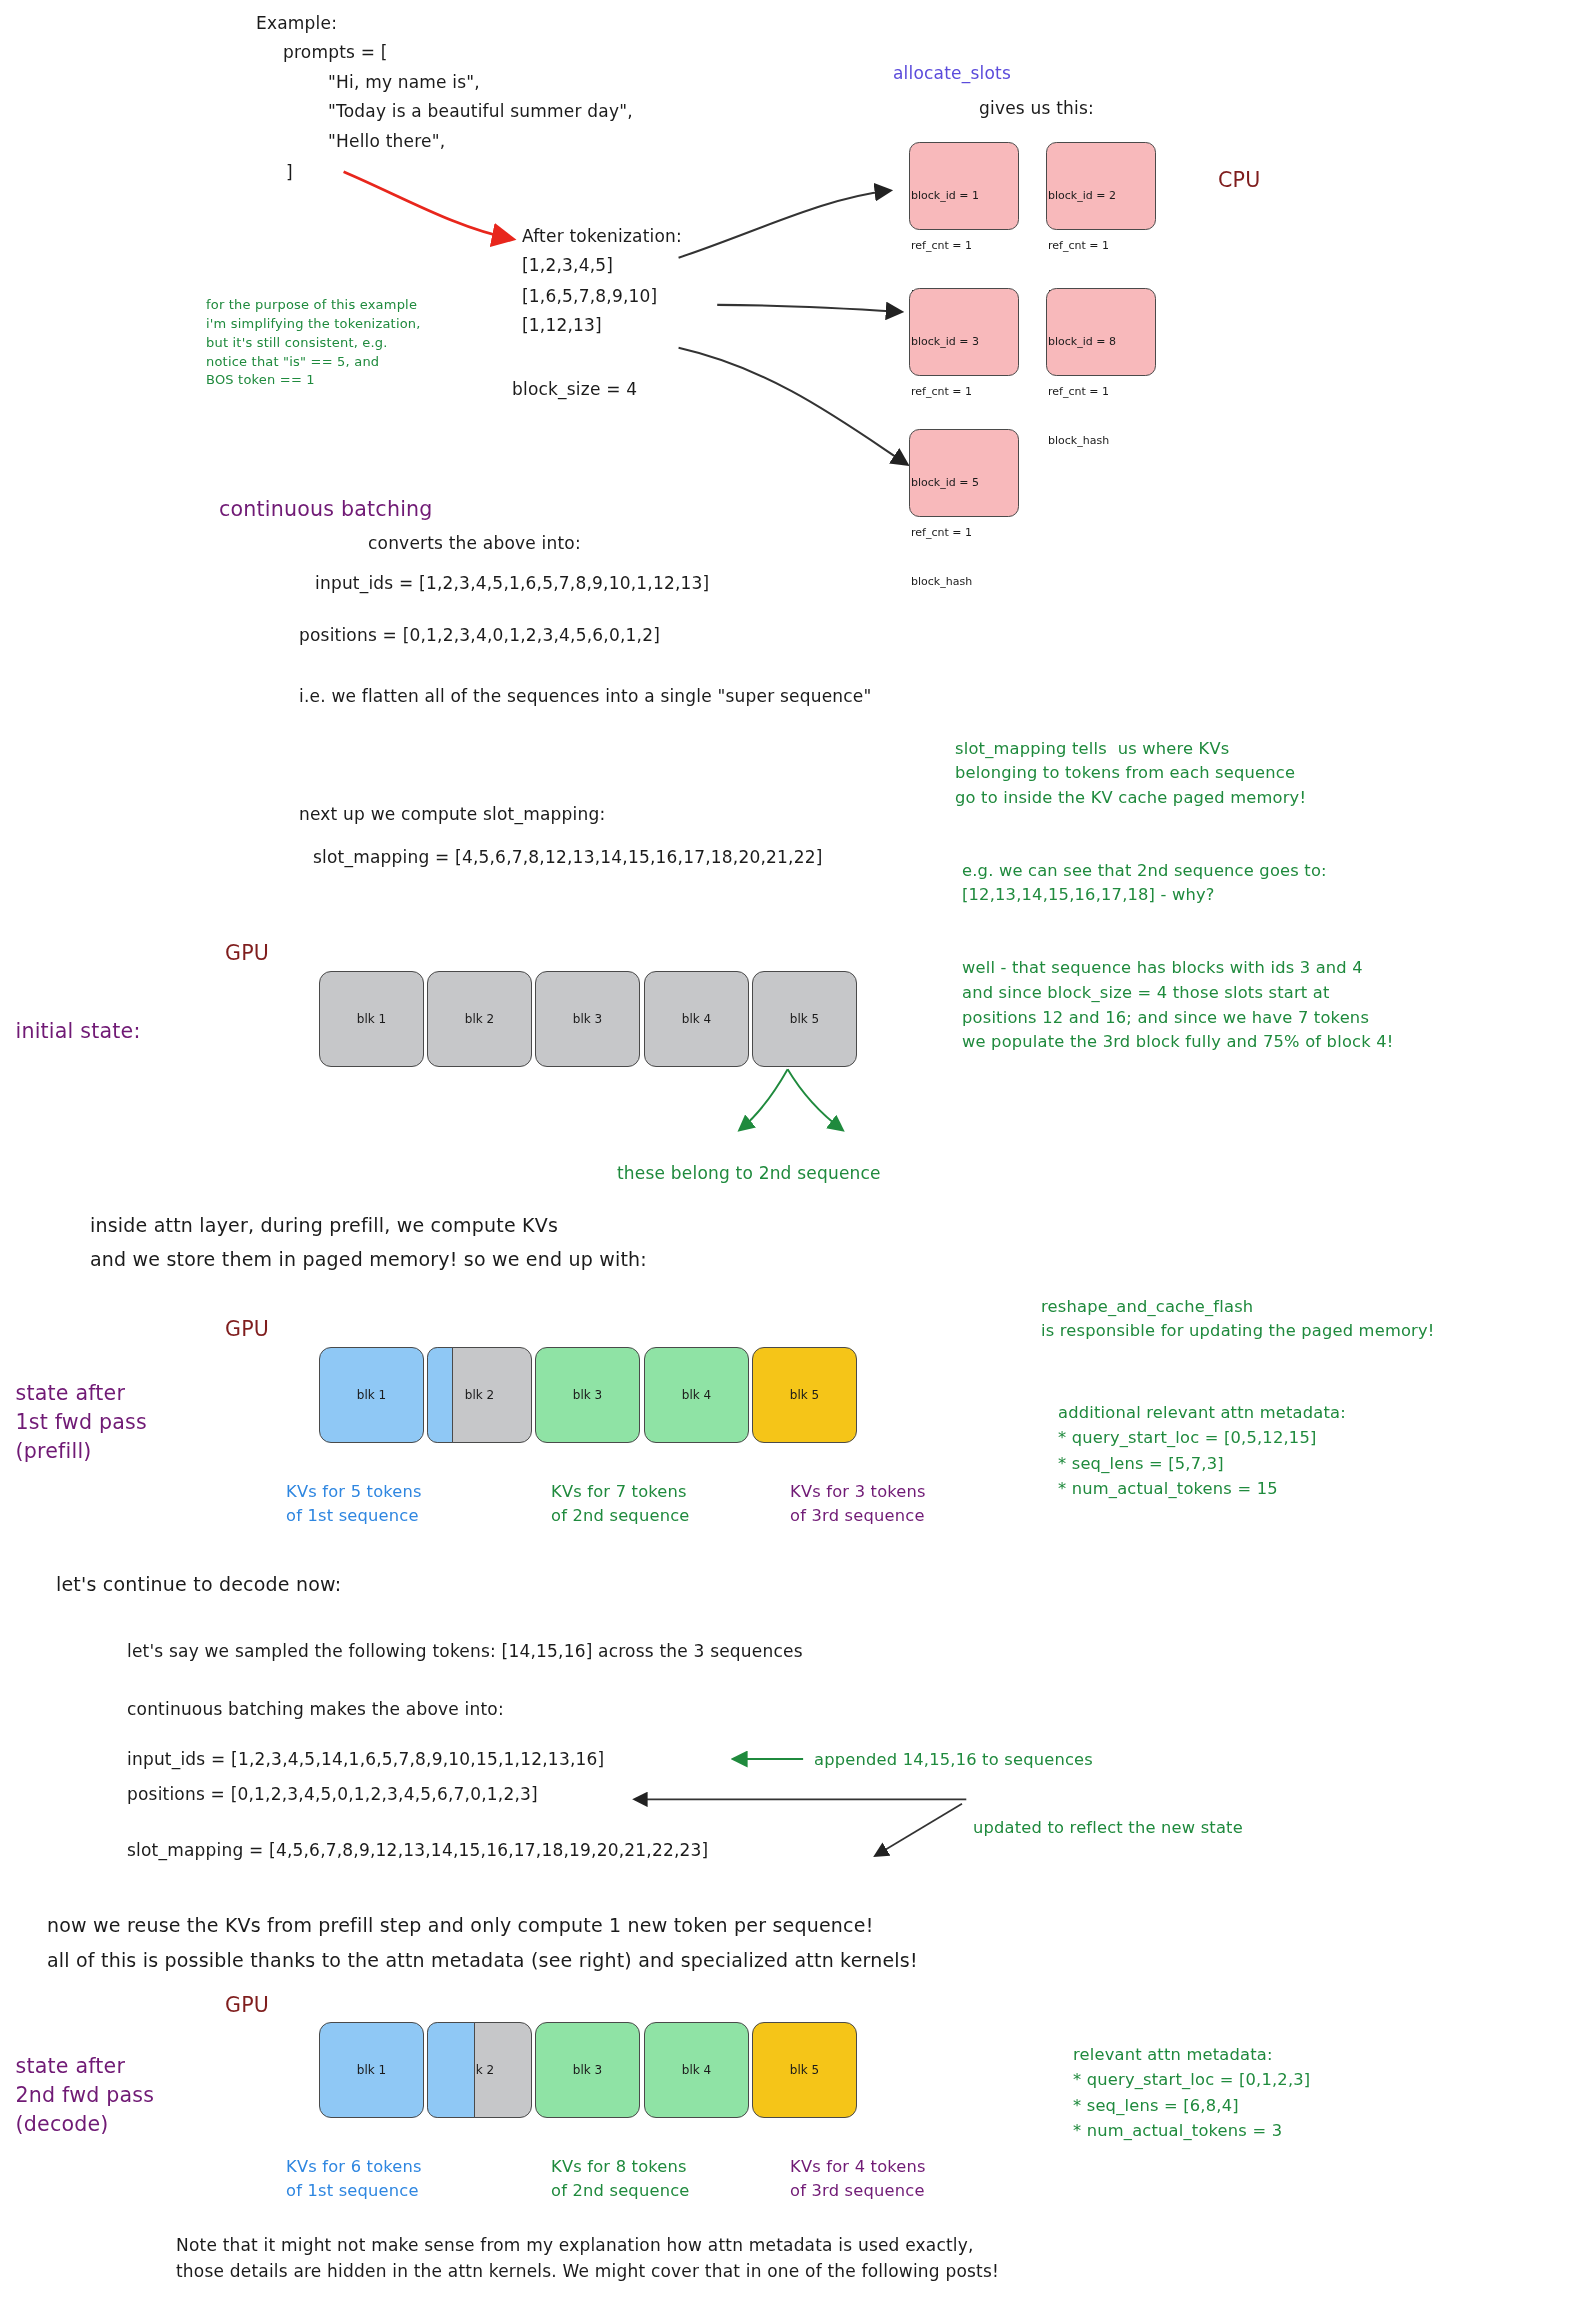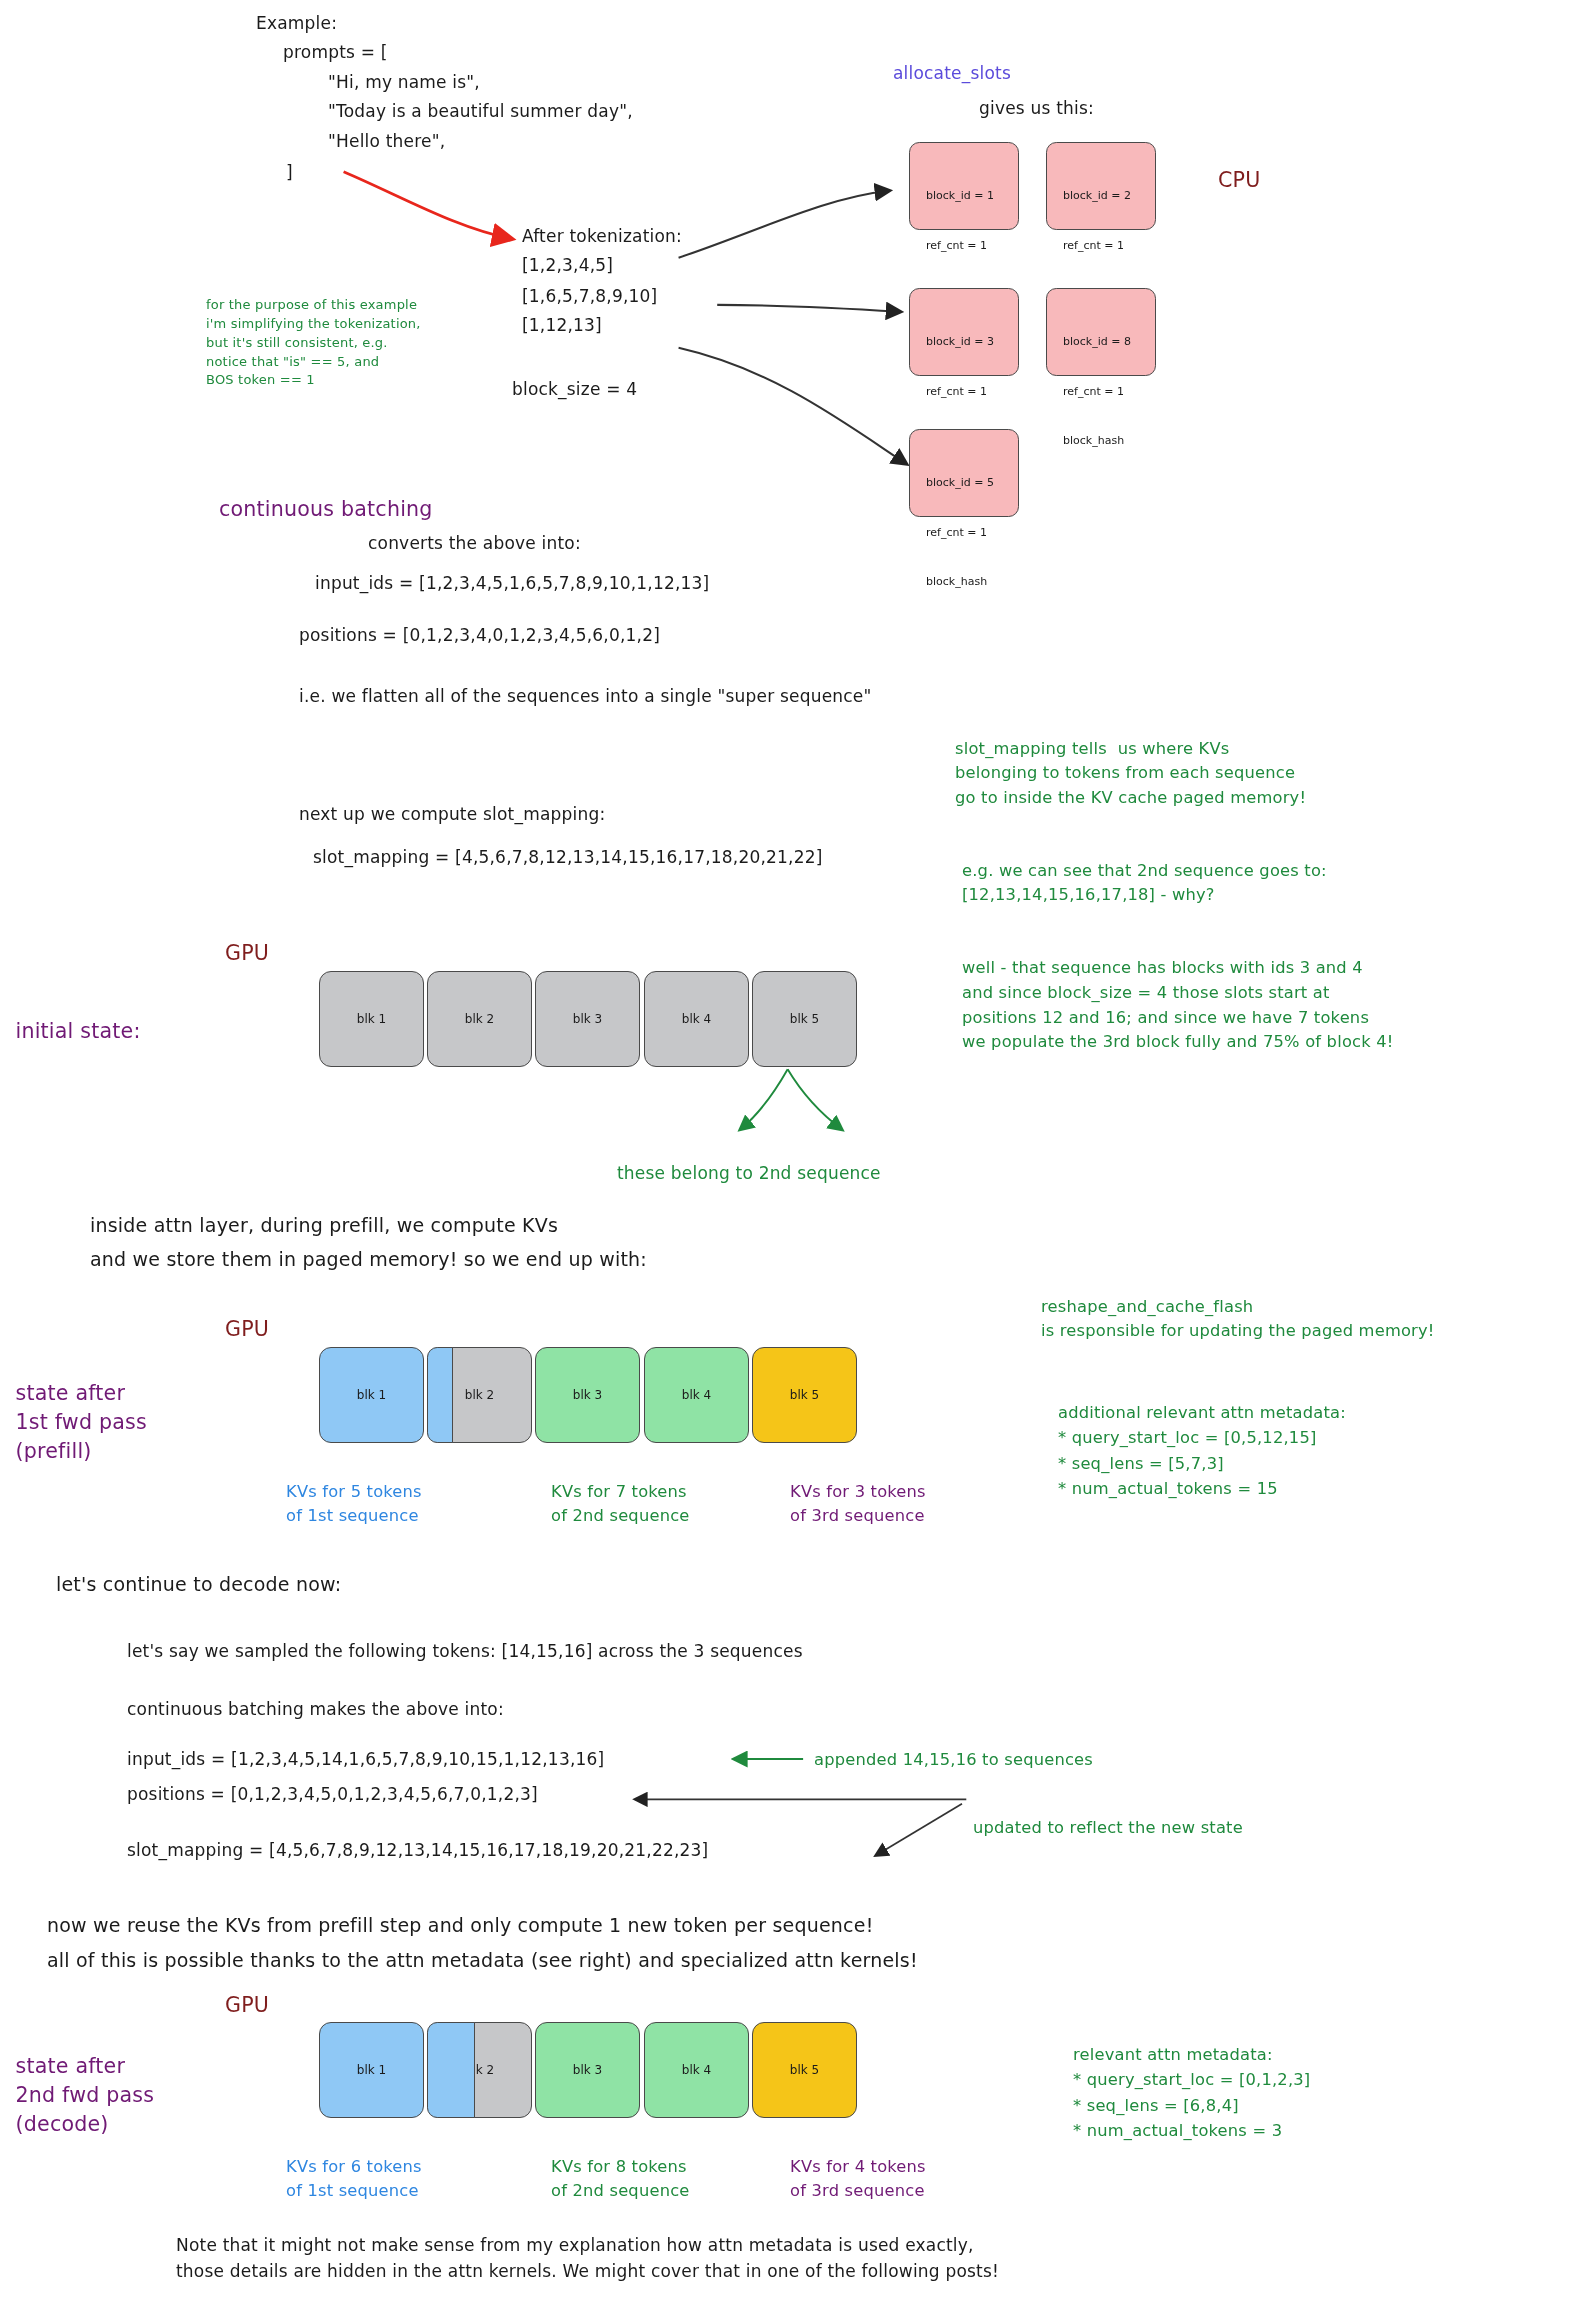--- a/index.html
+++ b/index.html
@@ -35,21 +35,21 @@
 
   
   .cpu-block {
     position: absolute;
     width: 110px;
     height: 88px;
     background: #f8b9bb;
     border: 1.7px solid #4a4a4a;
     border-radius: 10.3px;
     box-sizing: border-box;
-    padding: 12px 0 0 16px;
+    padding: 12px 0 0 1px;
     font-size: 11px;
     line-height: 1.5;
     color: #1b1b1b;
     white-space: pre;
   }
 
   
   .gpu-row { position: absolute; }
   .blk {
     position: absolute;

